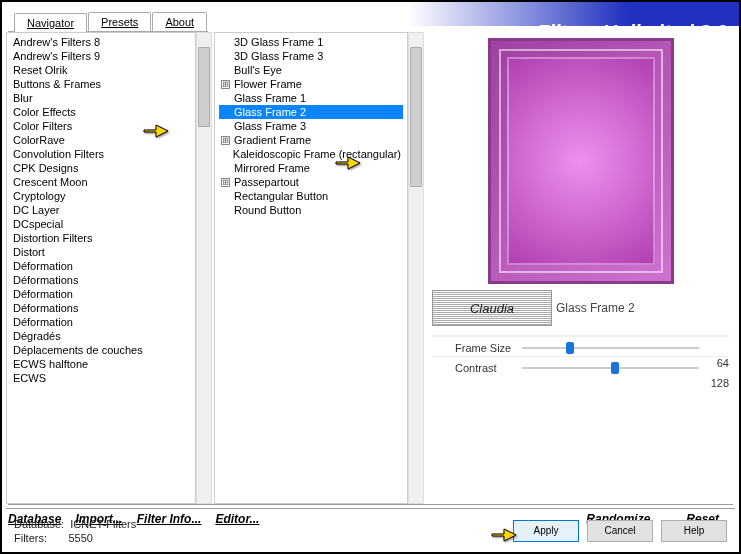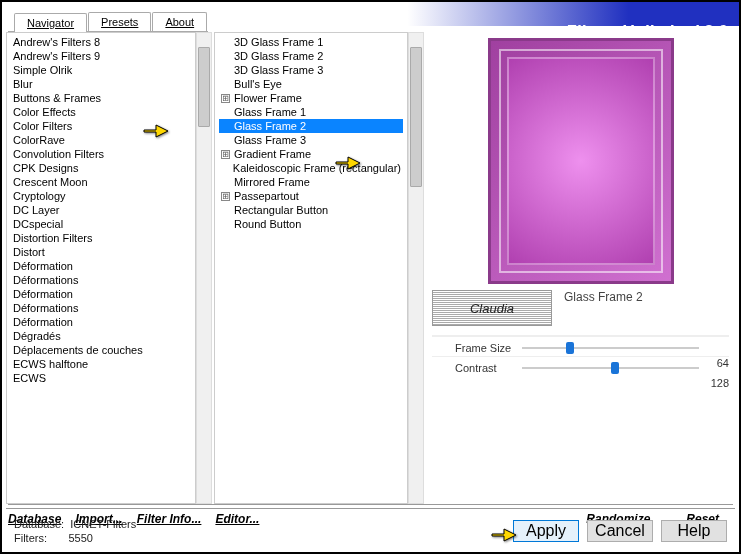--- a/index.html
+++ b/index.html
@@ -1,52 +1,52 @@
 <!DOCTYPE html>
 <html><head>
 <meta charset="utf-8">
 <style>
 * { box-sizing: border-box; margin: 0; padding: 0; }
 body { font-family: 'Segoe UI', Tahoma, sans-serif; font-size: 11px; background: #fff; width: 741px; height: 554px; border: 2px solid #000; position: relative; overflow: hidden; }
 .header { height: 24px; background: linear-gradient(to right, #fff 0%, #fff 55%, #2030c0 85%, #2030c0 100%); display: flex; align-items: center; justify-content: flex-end; padding-right: 12px; }
-.header-title { font-style: italic; font-weight: bold; font-size: 17px; color: #fff; margin-top: 36px; }
+.header-title { font-style: italic; font-weight: bold; font-size: 20px; color: #fff; margin-top: 36px; }
 .tabs { display: flex; border-bottom: 1px solid #aaa; padding-left: 6px; height: 22px; align-items: flex-end; position: absolute; top: 8px; left: 6px; z-index: 10; text-decoration: underline; }
 .tab { padding: 3px 12px; border: 1px solid #aaa; border-bottom: none; background: #fff; margin-right: 1px; font-size: 11px; cursor: pointer; border-radius: 2px 2px 0 0; }
 .tab.active { position: relative; top: 1px; }
 .main-area { position: absolute; top: 30px; left: 4px; right: 4px; bottom: 48px; display: flex; }
 .left-panel { width: 206px; display: flex; border-right: none; }
 .left-list { flex: 1; overflow-y: auto; border: 1px solid #ccc; padding: 2px 4px; }
 .left-list .item { padding: 1px 2px; white-space: nowrap; cursor: pointer; color: #000; }
 .scrollbar-v { width: 16px; background: #f0f0f0; border: 1px solid #ddd; position: relative; }
 .scroll-thumb { position: absolute; left: 1px; right: 1px; top: 14px; height: 80px; background: #cdcdcd; border: 1px solid #aaa; border-radius: 1px; }
 .middle-panel { width: 210px; display: flex; margin-left: 2px; }
 .middle-list { flex: 1; border: 1px solid #ccc; padding: 2px 4px; overflow-y: auto; }
 .middle-list .item { padding: 1px 2px; white-space: nowrap; cursor: pointer; color: #000; display: flex; align-items: center; }
 .middle-list .item.selected { background: #0a84ff; color: #fff; }
 .expander { display: inline-block; width: 9px; height: 9px; border: 1px solid #888; margin-right: 4px; font-size: 8px; line-height: 7px; text-align: center; color: #555; }
 .right-panel { flex: 1; padding: 4px 6px 4px 8px; position: relative; }
 .preview-frame { width: 186px; height: 246px; margin: 2px auto 6px auto; border: 3px solid #8a3a8a; background: linear-gradient(135deg, #a040a0, #d070d0); padding: 6px; position: relative; }
 .preview-inner1 { position:absolute; inset:8px; border: 2px solid rgba(255,255,255,0.55); }
 .preview-inner2 { position:absolute; inset:16px; border: 2px solid rgba(255,255,255,0.35); background: radial-gradient(circle at center, #ee90ee, #b040b0); }
-.watermark-row { display: flex; gap: 12px; margin-bottom: 2px; }
+.watermark-row { display: flex; align-items: center; gap: 4px; margin-bottom: 2px; }
 .watermark { width: 120px; height: 36px; background: repeating-linear-gradient(0deg,#aaa,#aaa 1px,#fff 1px,#fff 2px); border: 1px solid #999; display:flex; align-items:center; justify-content:center; font-style: italic; font-size: 13px; color:#222; }
 .filter-name { font-size: 12px; color: #444; }
 .slider-row { display: flex; align-items: center; height: 20px; border-top: 1px solid #eee; padding-top: 2px; }
 .slider-label { width: 90px; font-size: 11px; color: #333; padding-left: 23px; }
 .slider-track { flex: 1; height: 14px; position: relative; }
 .slider-bar { position: absolute; top: 6px; left: 0; right: 0; height: 2px; background: #ccc; }
 .slider-thumb { position: absolute; top: 1px; width: 8px; height: 12px; background: #1a74d8; border-radius: 2px; }
 .slider-val { width: 30px; text-align: right; font-size: 11px; color: #333; margin-top: 31px; }
 .mid-buttons { position: absolute; bottom: 24px; left: 6px; right: 6px; display: flex; align-items: center; height: 24px; border-top: 1px solid #999; padding-top: 4px; }
 .mid-buttons .btn-link { font-weight: bold; font-size: 12px; margin-right: 14px; cursor: pointer; text-decoration: underline; color: #000; font-style: italic; }
 .mid-right { margin-left: auto; display: flex; gap: 22px; }
 .status-bar { position: absolute; bottom: 0; left: 4px; right: 4px; height: 44px; border-top: 1px solid #999; display: flex; align-items: center; padding: 12px 8px; }
 .status-left { font-size: 11px; color: #222; line-height: 14px; }
 .status-buttons { margin-left: auto; display: flex; gap: 8px; }
-.btn { width: 66px; height: 22px; background: #e1e1e1; border: 1px solid #adadad; font-size: 16px; cursor: pointer; display: flex; align-items: center; justify-content: center; }
+.btn { width: 66px; height: 22px; background: #e1e1e1; border: 1px solid #adadad; font-size: 10px; cursor: pointer; display: flex; align-items: center; justify-content: center; }
 .btn.primary { border: 1px solid #0078d7; background: #e5f1fb; }
 .pointer-hand { position: absolute; width: 28px; height: 22px; z-index: 100; pointer-events: none; }
 .hand-svg { filter: drop-shadow(1px 1px 1px rgba(0,0,0,0.5)); }
 </style>
 </head>
 <body>
 
 <div class="header">
   <span class="header-title">Filters Unlimited 2.0</span>
 </div>
@@ -56,23 +56,23 @@
   <div class="tab">Presets</div>
   <div class="tab">About</div>
 </div>
 
 <div class="main-area">
 
   <div class="left-panel">
     <div class="left-list" id="left-list">
         <div class="item">Andrew's Filters 8</div>
         <div class="item">Andrew's Filters 9</div>
-        <div class="item">Simple Olrik</div>
+        <div class="item">Reset Olrik</div>
+        <div class="item">Buttons &amp; Frames</div>
         <div class="item">Blur</div>
-        <div class="item">Buttons &amp; Frames</div>
         <div class="item">Color Effects</div>
         <div class="item">Color Filters</div>
         <div class="item">ColorRave</div>
         <div class="item">Convolution Filters</div>
         <div class="item">CPK Designs</div>
         <div class="item">Crescent Moon</div>
         <div class="item">Cryptology</div>
         <div class="item">DC Layer</div>
         <div class="item">DCspecial</div>
         <div class="item">Distortion Filters</div>
@@ -93,24 +93,20 @@
   </div>
 
   <div class="middle-panel">
     <div class="middle-list" id="middle-list">
         <div class="item">
           <span style="width: 13px; display: inline-block;"></span>
           <span>3D Glass Frame 1</span>
         </div>
         <div class="item">
           <span style="width: 13px; display: inline-block;"></span>
-          <span>3D Glass Frame 2</span>
-        </div>
-        <div class="item">
-          <span style="width: 13px; display: inline-block;"></span>
           <span>3D Glass Frame 3</span>
         </div>
         <div class="item">
           <span style="width: 13px; display: inline-block;"></span>
           <span>Bull's Eye</span>
         </div>
         <div class="item">
           <span class="expander">⊞</span>
           <span>Flower Frame</span>
         </div>

